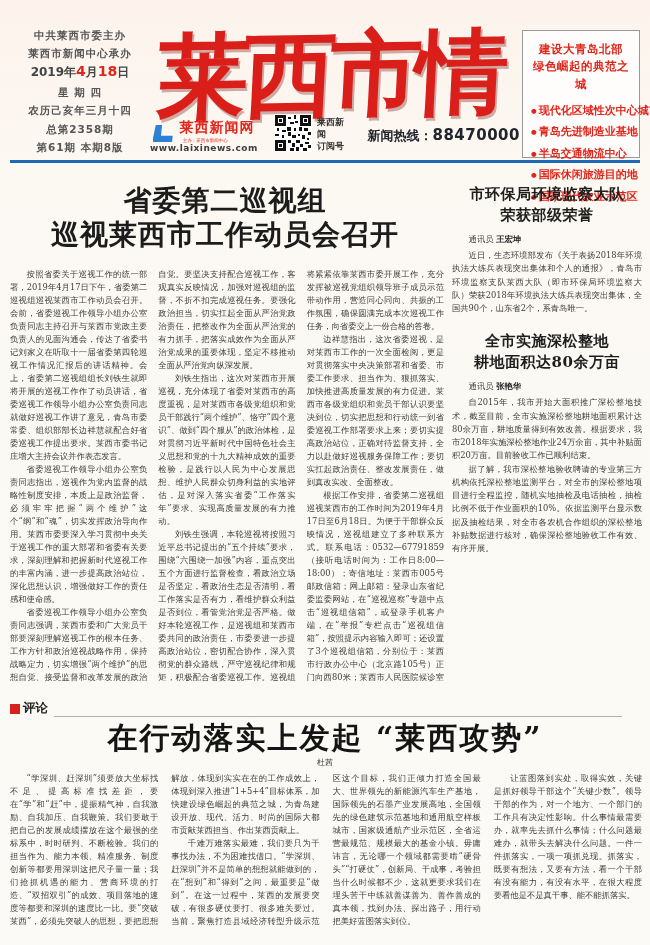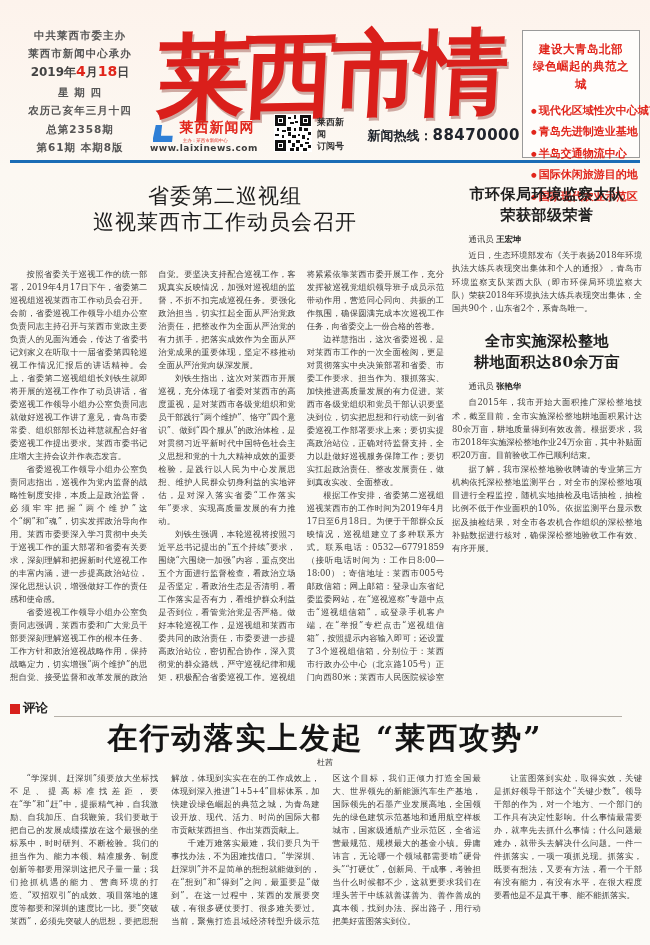--- a/index.html
+++ b/index.html
@@ -52,22 +52,22 @@
   .slogan-list .b{
     color:#e1251b; font-size:11px; line-height:1.95; font-weight:bold; white-space:nowrap;
   }
   .slogan-list .b::before{ content:"●"; font-size:6.5px; margin-right:2px; vertical-align:1px; }
   .blue-rule{
     position:absolute; left:10px; right:10px; top:160px; height:3px; background:#1b6cb5;
   }
   
   .main-headline{
     position:absolute; left:6px; top:184px; width:438px; text-align:center;
-    font-family:"DejaVu Serif", serif; font-weight:400; color:#1c1c1c;
-    font-size:21px; line-height:1.22; letter-spacing:1px; white-space:nowrap;
+    font-family:"DejaVu Serif", serif; font-weight:700; color:#1c1c1c;
+    font-size:28px; line-height:1.22; letter-spacing:1px; white-space:nowrap;
   }
   .main-body{
     position:absolute; left:10px; top:268px; width:434px; height:422px;
     column-count:3; column-gap:11px; text-align:justify; overflow:hidden;
     font-family:"DejaVu Serif", serif; font-size:8.3px; line-height:1.57; color:#3d3d3d;
   }
   .main-body p, .art-body p, .comm-body p{ text-indent:2em; }
   
   .side-col{ position:absolute; left:452px; top:184px; width:190px; height:506px; overflow:hidden; }
   .art-title{

